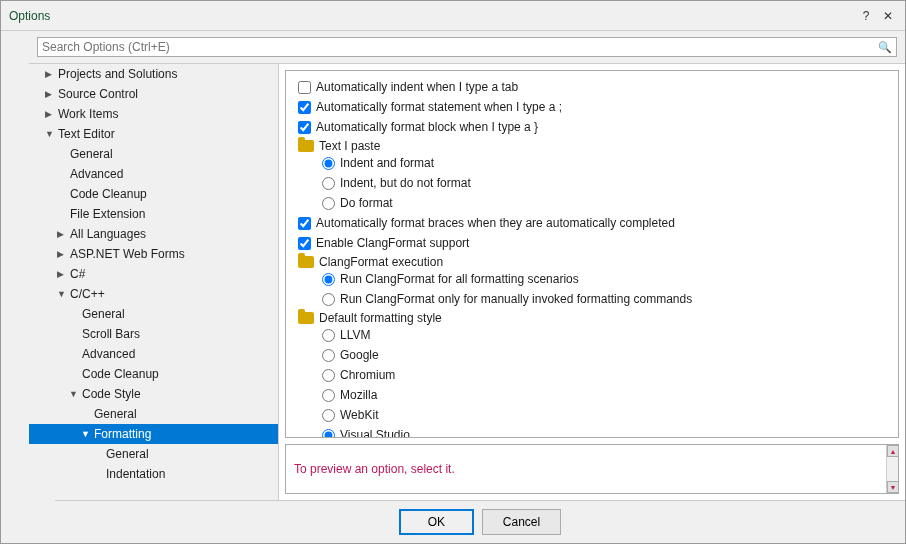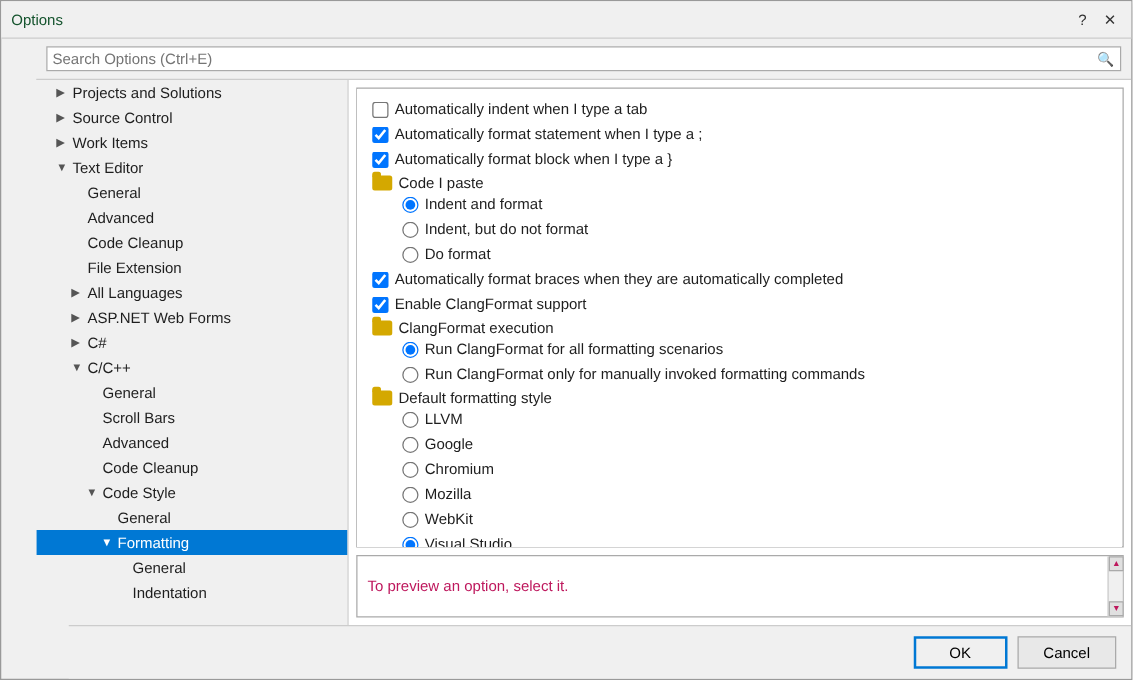--- a/index.html
+++ b/index.html
@@ -260,21 +260,21 @@
       display: flex;
       align-items: center;
       justify-content: center;
       font-size: 7px;
       cursor: pointer;
     }
 
     .bottom-buttons {
       padding: 8px 12px;
       display: flex;
-      justify-content: flex-end;
+      justify-content: center;
       gap: 8px;
       border-top: 1px solid #ccc;
       background: #f0f0f0;
       margin-left: 26px;
     }
 
     .btn {
       padding: 4px 20px;
       font-size: 12px;
       cursor: pointer;
@@ -421,21 +421,21 @@
             <label for="auto-format-semicolon">Automatically format statement when I type a ;</label>
           </div>
 
           <div class="option-row">
             <input type="checkbox" id="auto-format-brace" checked="" style="">
             <label for="auto-format-brace">Automatically format block when I type a }</label>
           </div>
 
           <div class="section-header">
             <span class="folder-icon"></span>
-            <span>Code I paste</span>
+            <span>Text I paste</span>
           </div>
           <div class="radio-group">
             <div class="option-row">
               <input type="radio" name="paste" id="indent-format" checked="" style="">
               <label for="indent-format">Indent and format</label>
             </div>
             <div class="option-row">
               <input type="radio" name="paste" id="indent-no-format" style="">
               <label for="indent-no-format">Indent, but do not format</label>
             </div>

